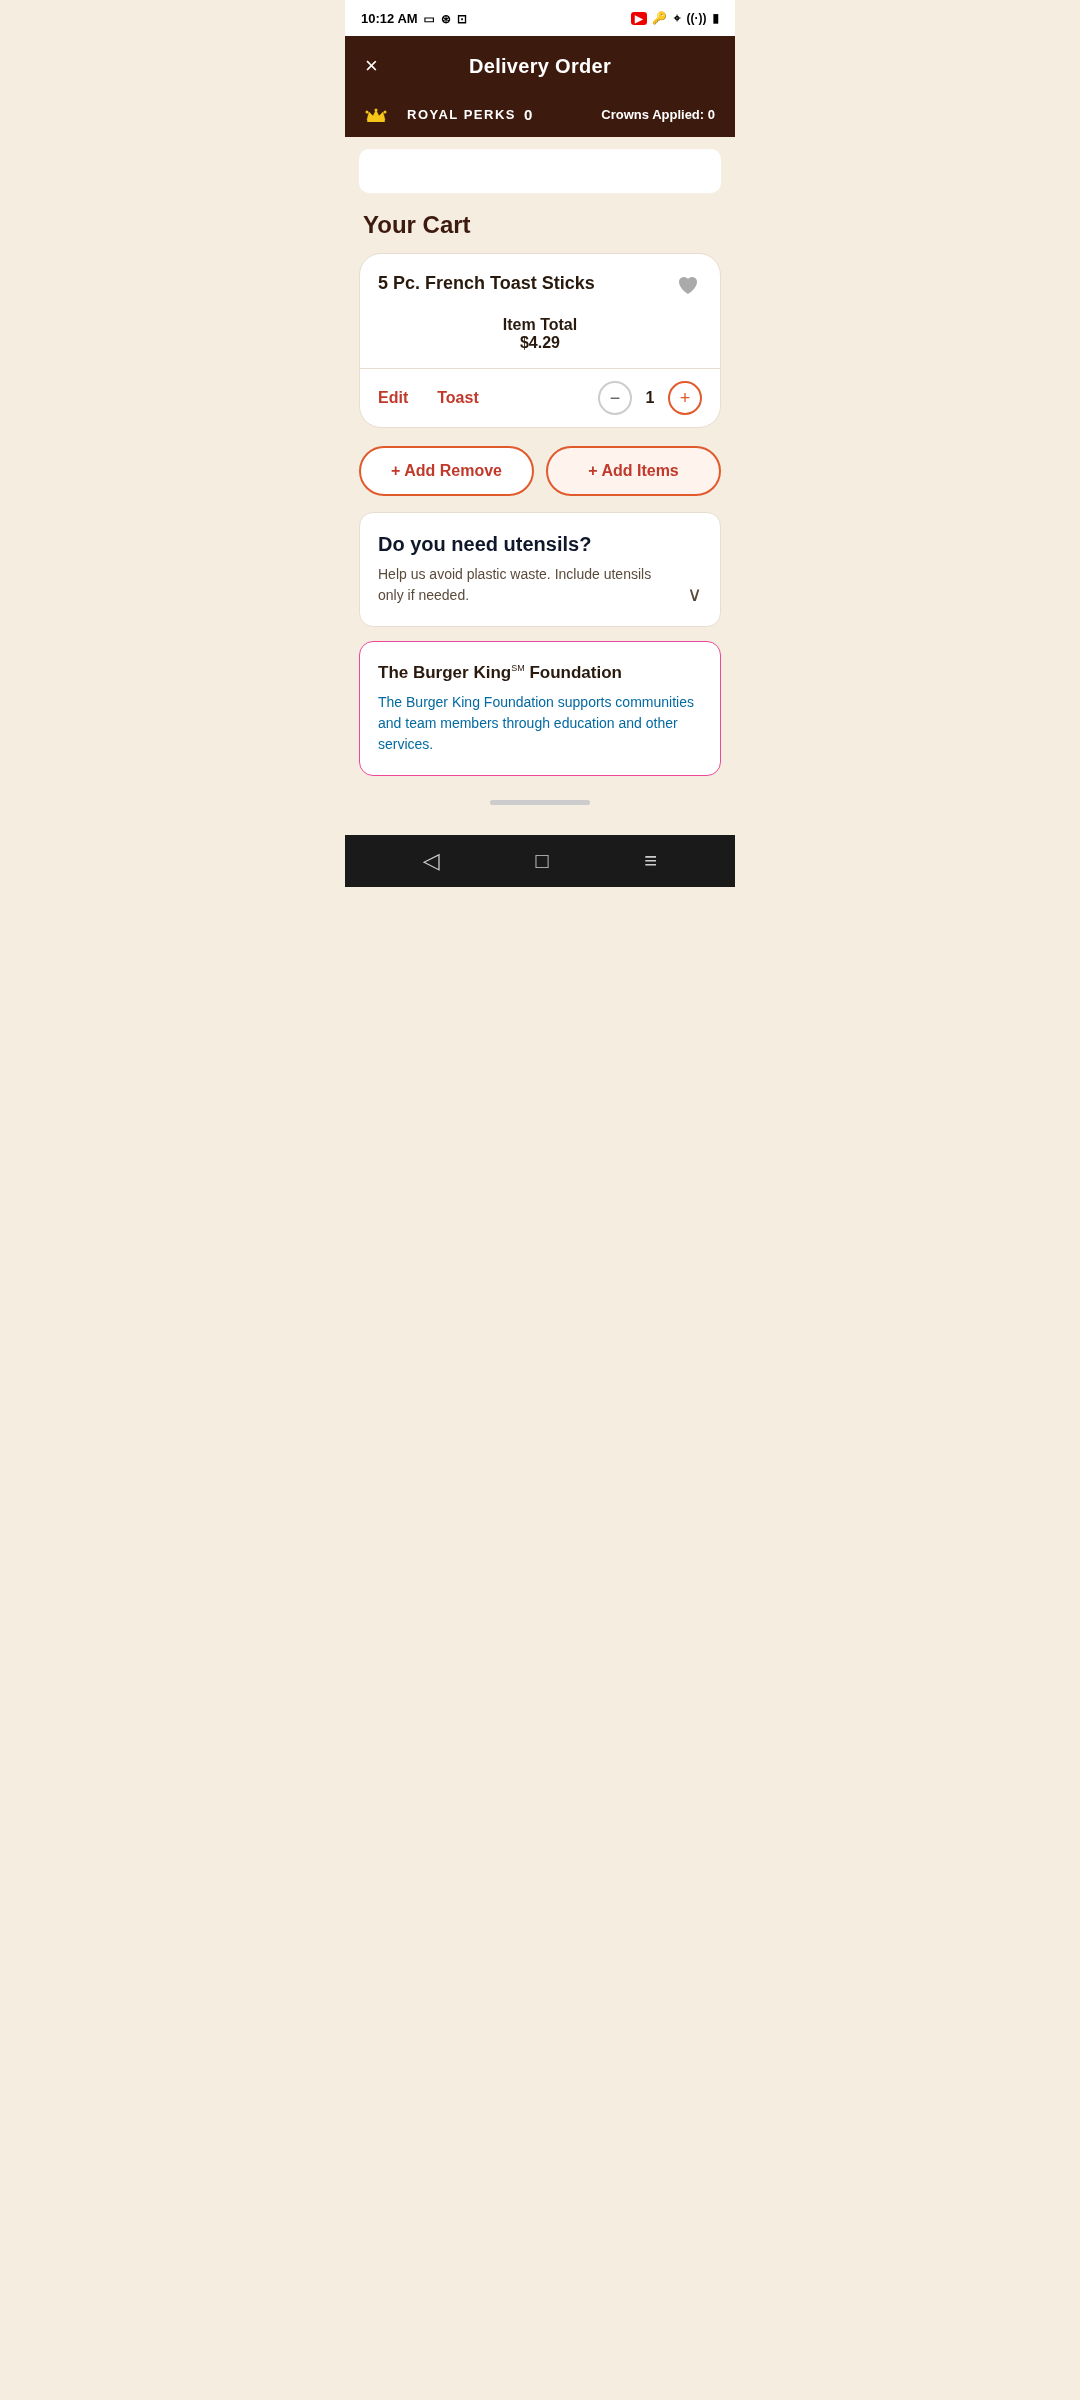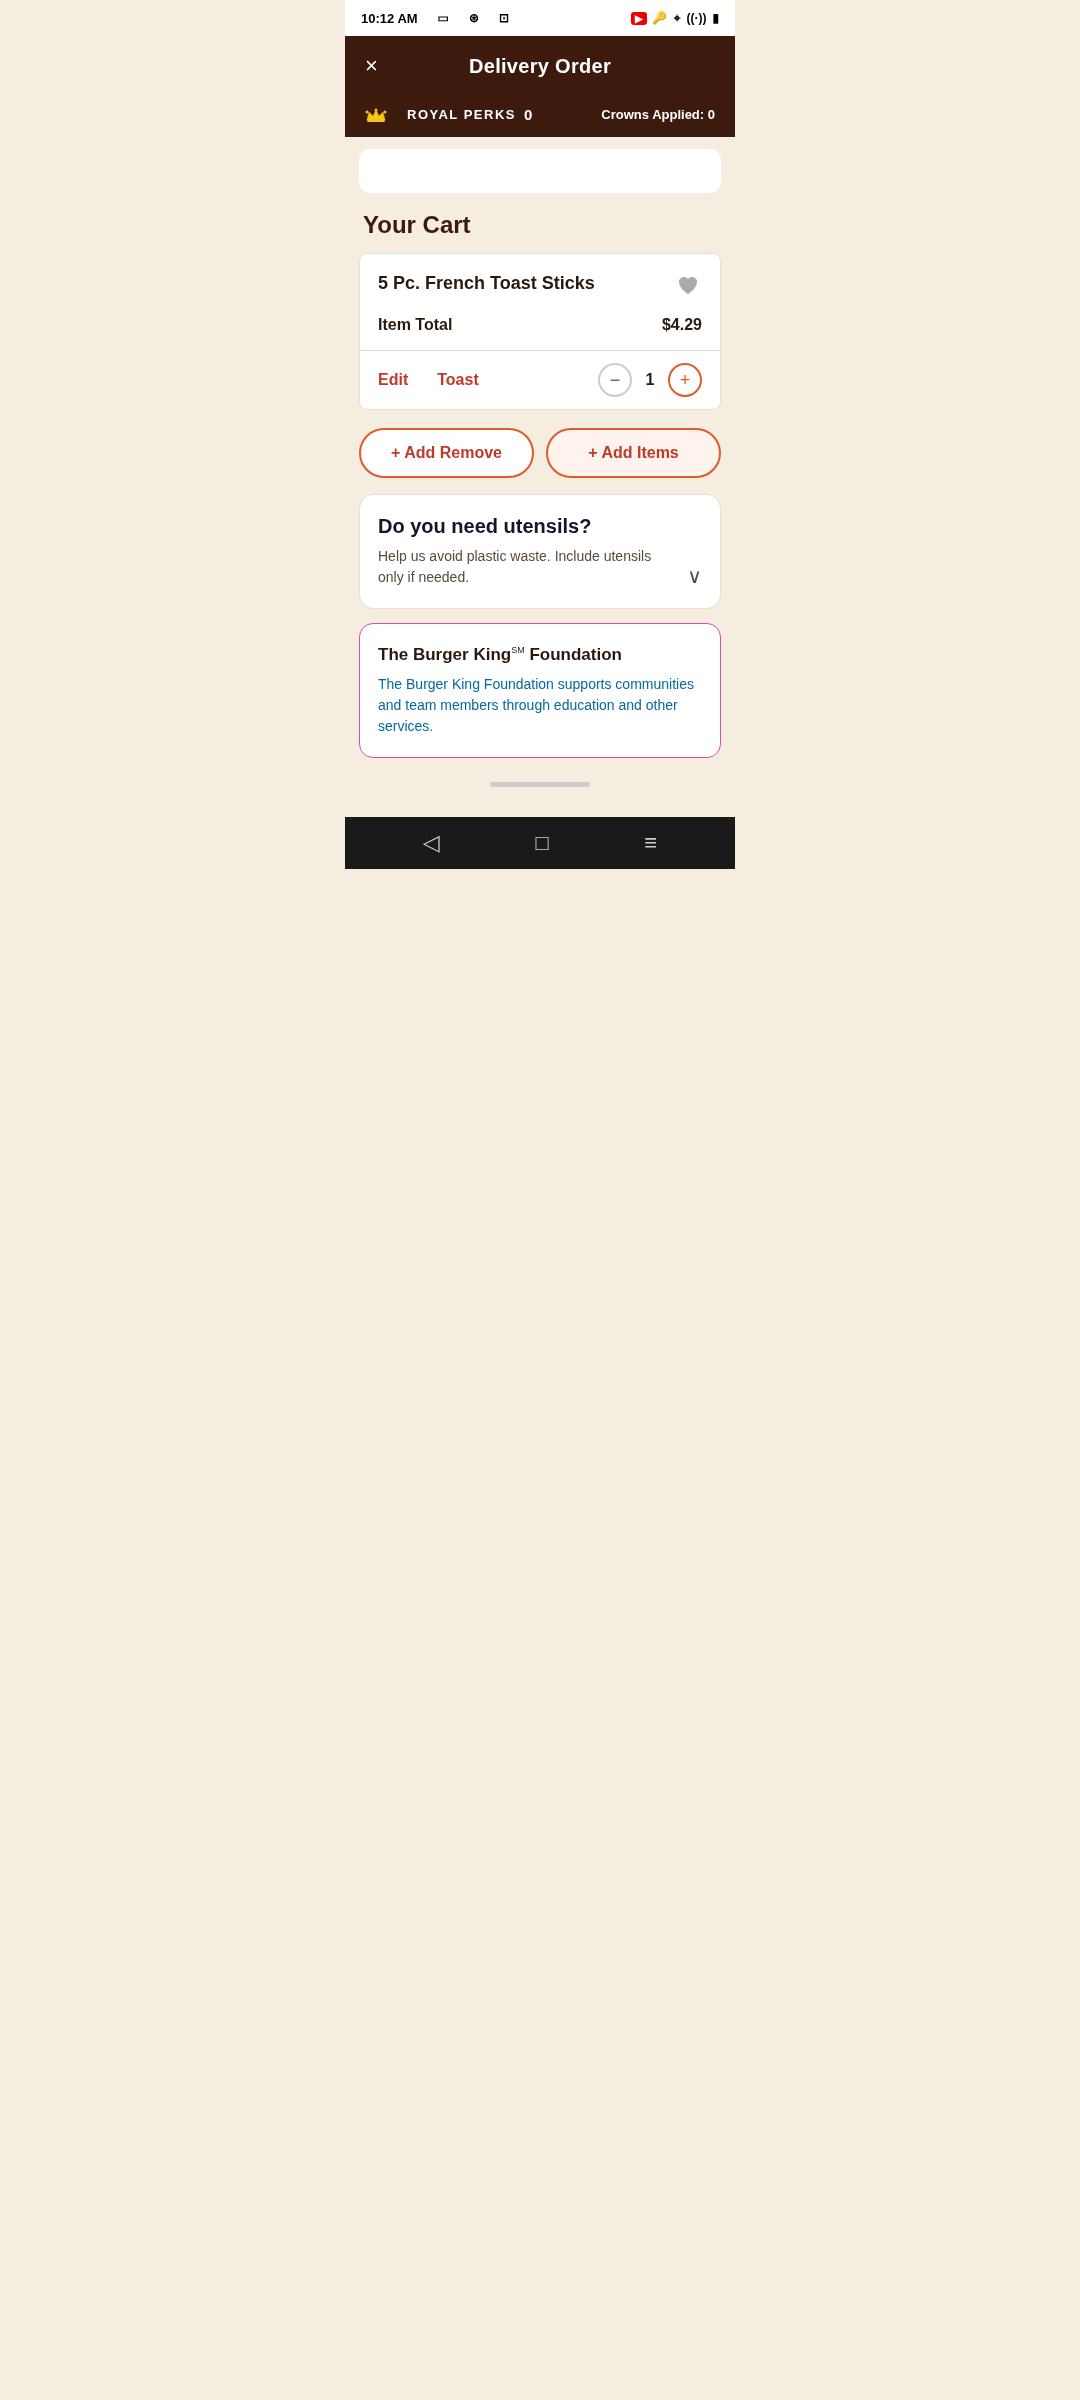--- a/index.html
+++ b/index.html
@@ -17,21 +17,21 @@
     .status-bar {
       background: #fff;
       display: flex;
       justify-content: space-between;
       align-items: center;
       padding: 8px 16px;
       font-size: 13px;
       font-weight: 600;
       height: 36px;
     }
-    .status-left { display: flex; align-items: flex-start; gap: 20px; }
+    .status-left { display: flex; align-items: flex-end; gap: 6px; }
     .status-right { display: flex; align-items: center; gap: 6px; }
     .status-time { font-weight: 700; font-size: 13px; }
     .status-icon { font-size: 12px; }
 
     
     .header {
       background: #3d1a0e;
       color: #fff;
       display: flex;
       align-items: center;
@@ -107,21 +107,21 @@
     .your-cart-label {
       font-size: 24px;
       font-weight: 800;
       color: #3d1a0e;
       padding: 10px 18px 14px 18px;
     }
 
     
     .cart-card {
       background: #fff;
-      border-radius: 8px;
+      border-radius: 22px;
       margin: 0 14px 14px 14px;
       overflow: hidden;
       border: 1px solid #e8ddd0;
     }
     .cart-item-top {
       padding: 18px 18px 10px 18px;
       display: flex;
       justify-content: space-between;
       align-items: flex-start;
     }
@@ -137,20 +137,21 @@
       height: 28px;
       margin-left: 10px;
       flex-shrink: 0;
     }
     .cart-item-total-row {
       padding: 6px 18px 16px 18px;
       display: flex;
       justify-content: space-between;
       align-items: center;
       border-bottom: 1px solid #e8ddd0;
+      flex-direction: column;
     }
     .item-total-label {
       font-size: 16px;
       font-weight: 700;
       color: #2a1a0e;
     }
     .item-total-price {
       font-size: 16px;
       font-weight: 600;
       color: #2a1a0e;

